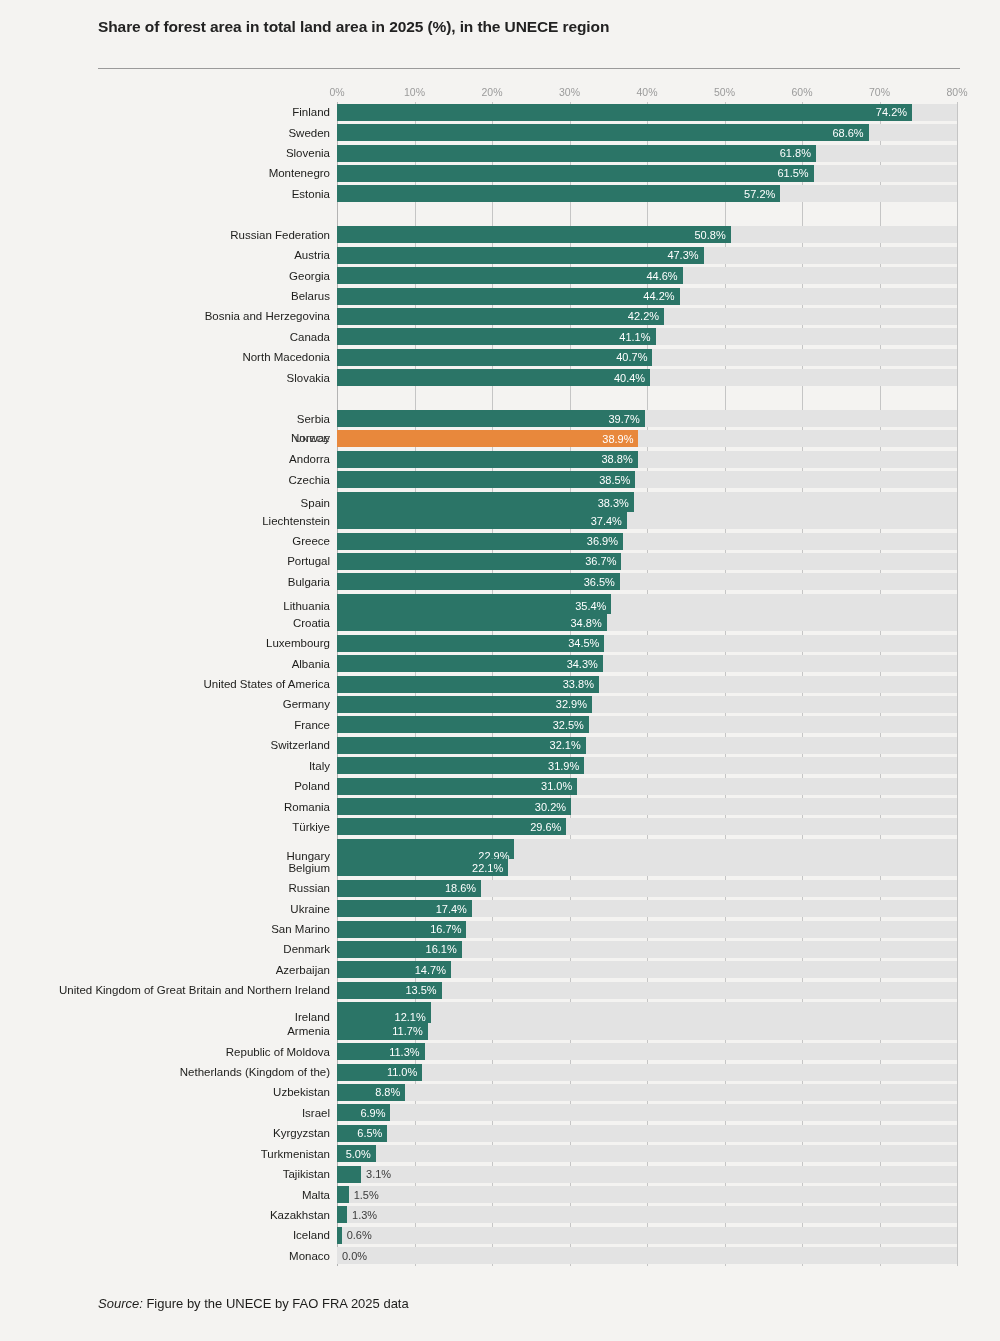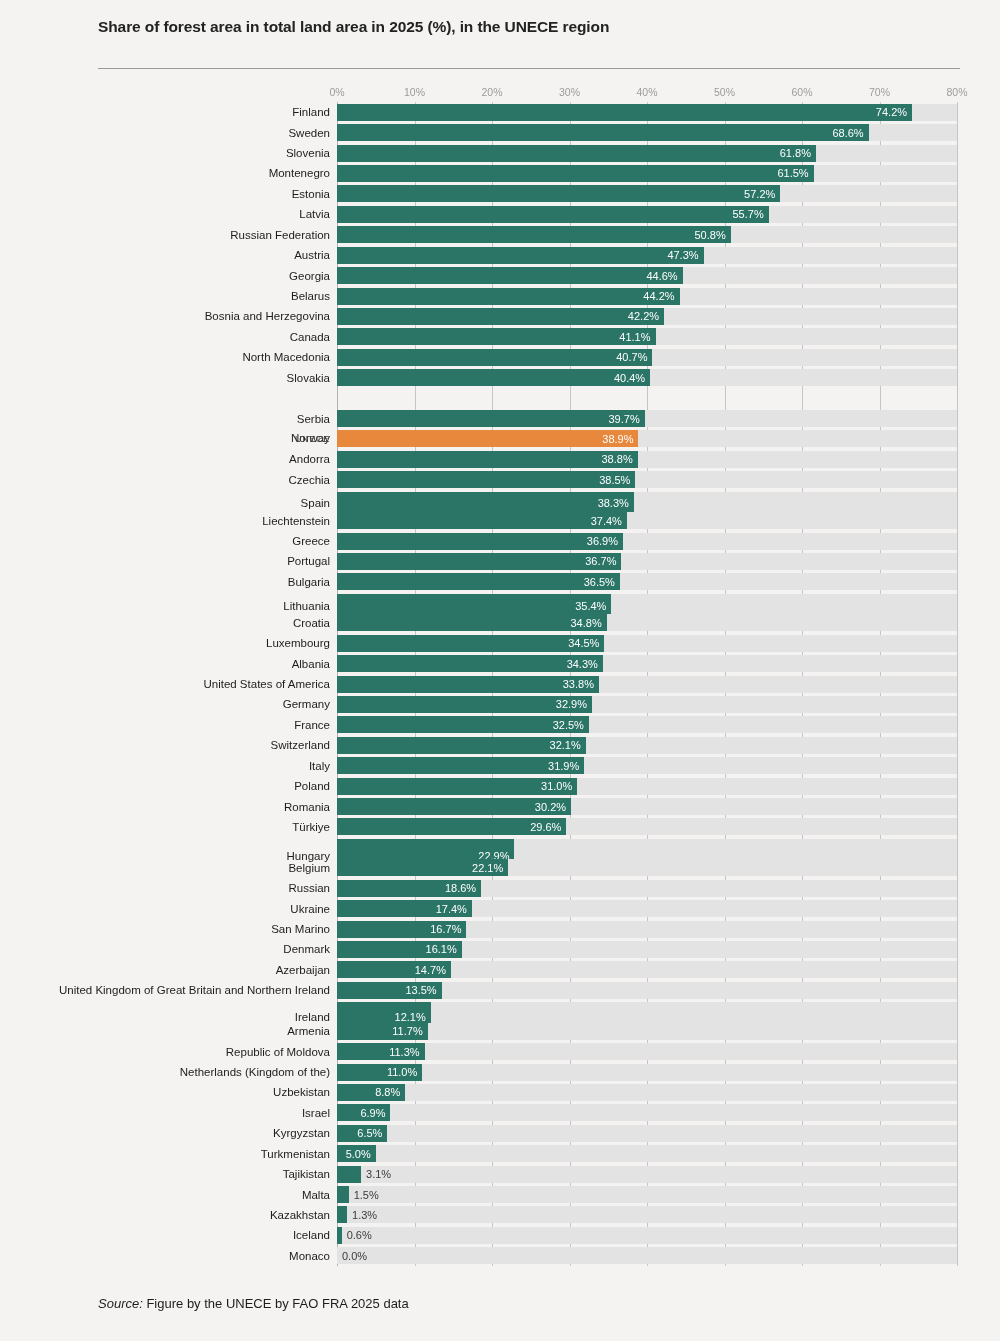--- a/index.html
+++ b/index.html
@@ -214,26 +214,20 @@
           <div class="row-bar" style="width: 476.625px;"></div>
           <div class="row-label">Montenegro</div>
           <div class="row-value inside" style="right: 148.375px;">61.5%</div>
         </div>
         <div class="row" style="top: 83.3947px; height: 17px;">
           <div class="row-track"></div>
           <div class="row-bar" style="width: 443.3px;"></div>
           <div class="row-label">Estonia</div>
           <div class="row-value inside" style="right: 181.7px;">57.2%</div>
         </div>
-        <div class="row" style="top: 103.816px; height: 17px;">
-          <div class="row-track"></div>
-          <div class="row-bar" style="width: 431.675px;"></div>
-          <div class="row-label">Latvia</div>
-          <div class="row-value inside" style="right: 193.325px;">55.7%</div>
-        </div>
         <div class="row" style="top: 124.237px; height: 17px;">
           <div class="row-track"></div>
           <div class="row-bar" style="width: 393.7px;"></div>
           <div class="row-label">Russian Federation</div>
           <div class="row-value inside" style="right: 231.3px;">50.8%</div>
         </div>
         <div class="row" style="top: 144.658px; height: 17px;">
           <div class="row-track"></div>
           <div class="row-bar" style="width: 366.575px;"></div>
           <div class="row-label">Austria</div>

